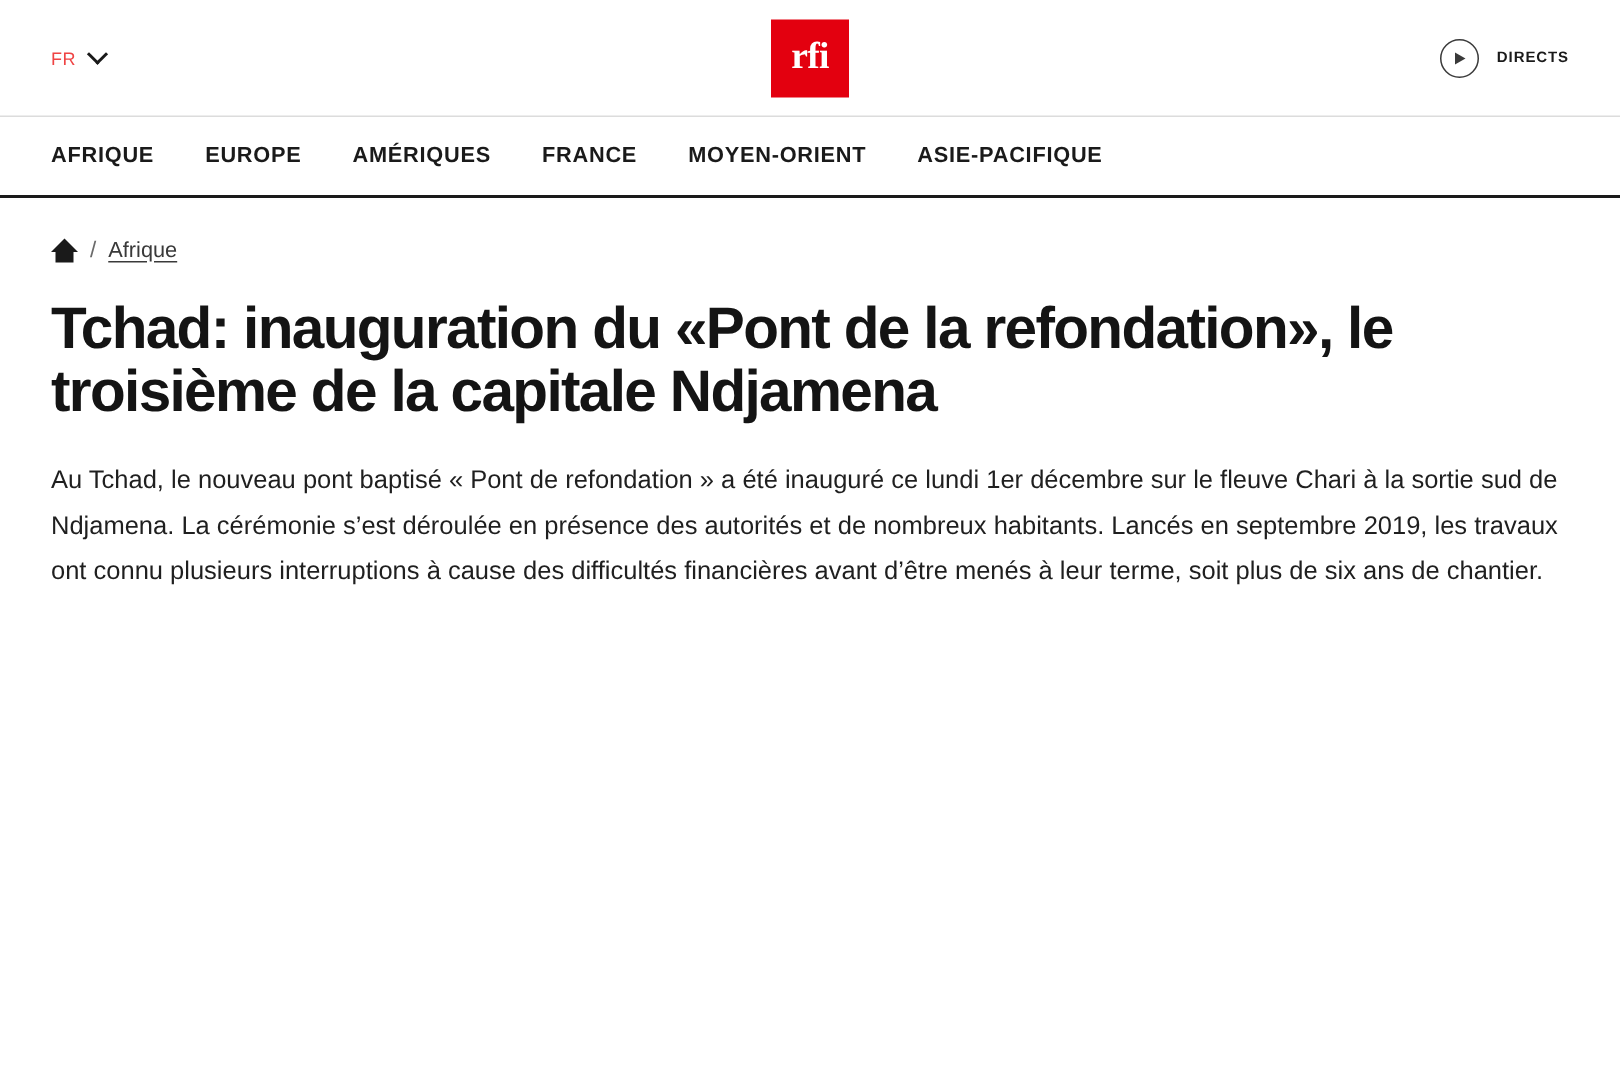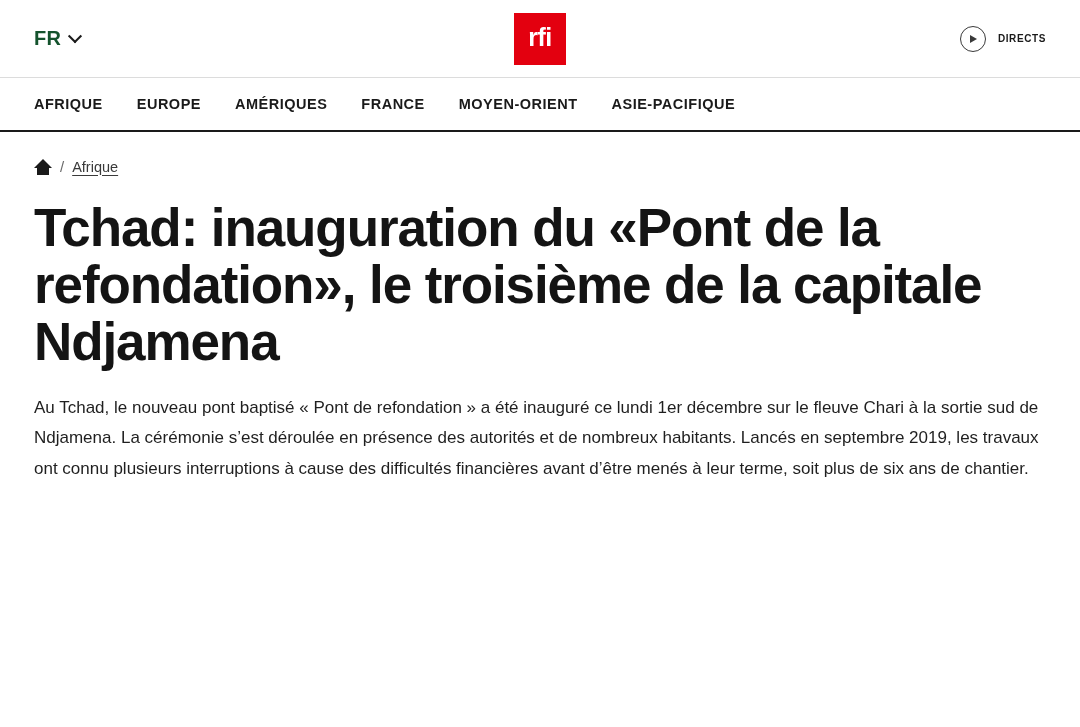--- a/index.html
+++ b/index.html
@@ -24,24 +24,24 @@
     justify-content: space-between;
     padding: 0 34px;
   }
   .lang-switch {
     display: flex;
     align-items: center;
     gap: 9px;
     cursor: pointer;
   }
   .lang-switch .lang-label {
-    font-size: 20px;
-    font-weight: 700;
+    font-size: 12px;
+    font-weight: 400;
     letter-spacing: .3px;
-    color: #14532d;
+    color: #ef4444;
   }
   .chevron-down {
     width: 10px;
     height: 10px;
     border-right: 2px solid #1a1a1a;
     border-bottom: 2px solid #1a1a1a;
     transform: rotate(45deg) translate(-2px, -2px);
   }
 
   .logo {
@@ -51,21 +51,21 @@
     transform: translate(-50%, -50%);
     width: 52px;
     height: 52px;
     background: #e3000f;
     display: flex;
     align-items: center;
     justify-content: center;
   }
   .logo .logo-text {
     color: #ffffff;
-    font-family: Liberation Sans, sans-serif;
+    font-family: Liberation Serif, serif;
     font-weight: 700;
     font-size: 25px;
     letter-spacing: -0.5px;
     line-height: 1;
     padding-bottom: 2px;
   }
 
   .directs {
     display: flex;
     align-items: center;
@@ -151,21 +151,21 @@
   .crumb-sep { color: #6a6a6a; font-size: 15px; }
   .crumb-link {
     color: #3a3a3a;
     text-decoration: underline;
     text-underline-offset: 3px;
     font-size: 14.5px;
     cursor: pointer;
   }
 
   h1.headline {
-    font-size: 53px;
+    font-size: 39px;
     line-height: 1.08;
     font-weight: 700;
     letter-spacing: -1.1px;
     margin: 24px 0 12px 0;
     color: #141414;
     max-width: 1015px;
   }
 
   .standfirst {
     font-size: 17px;

